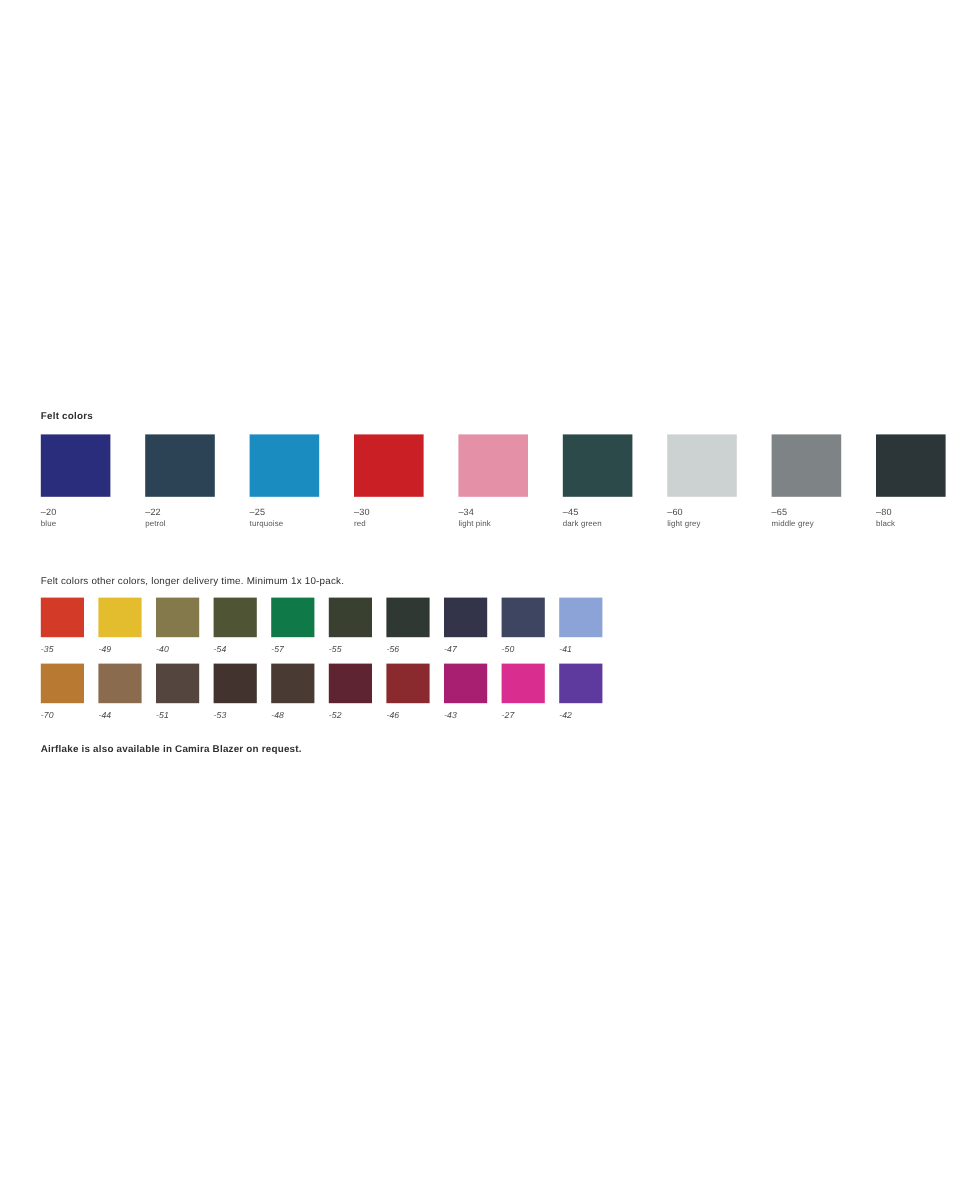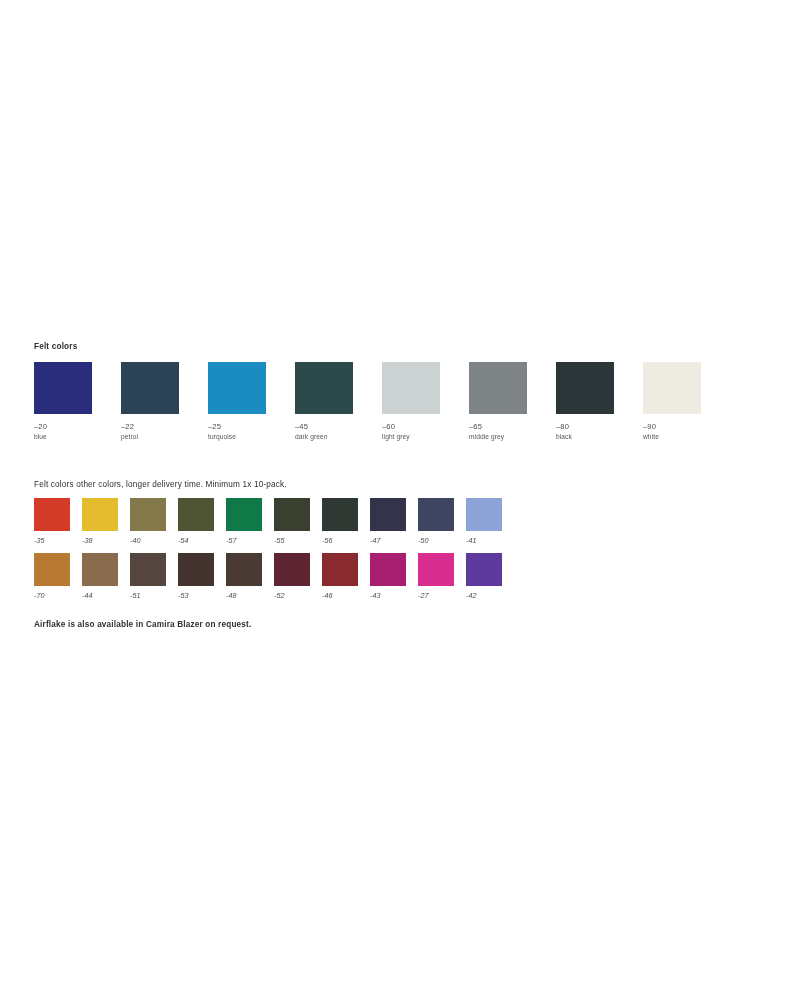--- a/index.html
+++ b/index.html
@@ -135,20 +135,30 @@
           <span class="chip" style="background: rgb(43, 67, 84);"></span>
           <div class="code">–22</div>
           <div class="name">petrol</div>
         </div>
         <div class="sw-large">
           <span class="chip" style="background: rgb(26, 140, 192);"></span>
           <div class="code">–25</div>
           <div class="name">turquoise</div>
         </div>
         <div class="sw-large">
+          <span class="chip" style="background: rgb(202, 31, 36);"></span>
+          <div class="code">–30</div>
+          <div class="name">red</div>
+        </div>
+        <div class="sw-large">
+          <span class="chip" style="background: rgb(228, 144, 166);"></span>
+          <div class="code">–34</div>
+          <div class="name">light pink</div>
+        </div>
+        <div class="sw-large">
           <span class="chip" style="background: rgb(44, 74, 74);"></span>
           <div class="code">–45</div>
           <div class="name">dark green</div>
         </div>
         <div class="sw-large">
           <span class="chip" style="background: rgb(204, 210, 210);"></span>
           <div class="code">–60</div>
           <div class="name">light grey</div>
         </div>
         <div class="sw-large">
@@ -171,21 +181,21 @@
 
   <div class="section-other">
     <div class="heading-other">Felt colors other colors, longer delivery time. Minimum 1x 10-pack.</div>
     <div class="swatch-row-small" id="other-row-1">
         <div class="sw-small">
           <span class="chip" style="background: rgb(211, 59, 40);"></span>
           <div class="code">-35</div>
         </div>
         <div class="sw-small">
           <span class="chip" style="background: rgb(227, 189, 45);"></span>
-          <div class="code">-38</div>
+          <div class="code">-49</div>
         </div>
         <div class="sw-small">
           <span class="chip" style="background: rgb(132, 121, 74);"></span>
           <div class="code">-40</div>
         </div>
         <div class="sw-small">
           <span class="chip" style="background: rgb(78, 84, 52);"></span>
           <div class="code">-54</div>
         </div>
         <div class="sw-small">

